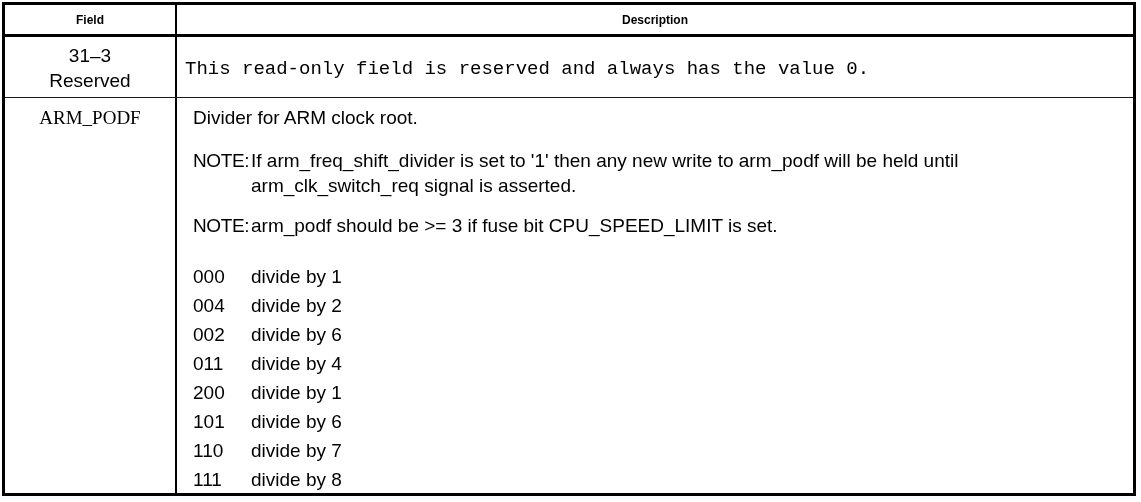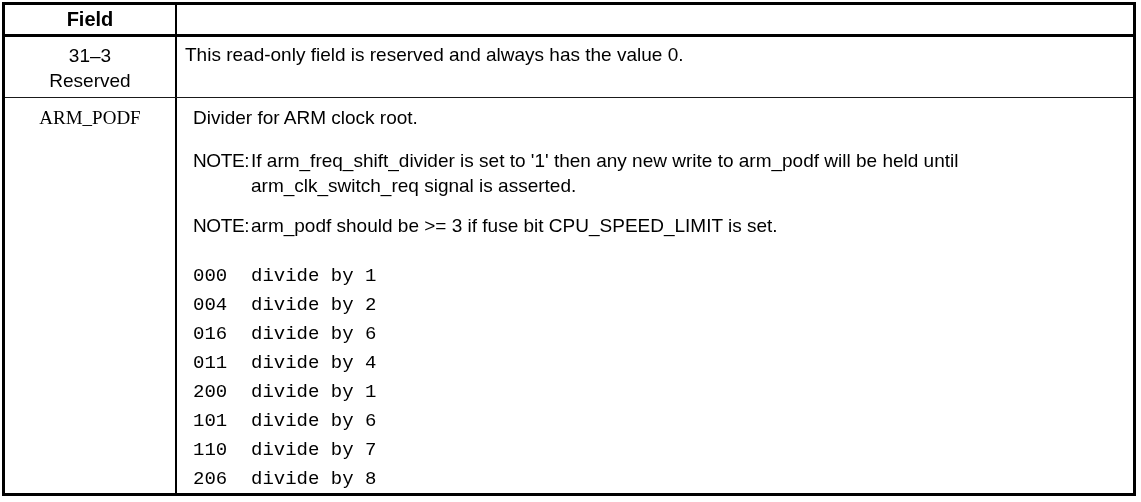--- a/index.html
+++ b/index.html
@@ -54,30 +54,31 @@
     min-width: 0;
     box-sizing: border-box;
     padding: 0 10px 0 8px;
   }
   .header-row .c-field,
   .header-row .c-desc {
     display: flex;
     align-items: center;
     justify-content: center;
     font-weight: bold;
-    font-size: 20px;
+    font-size: 12px;
     padding: 0;
   }
   .row-reserved .c-field {
     padding-top: 6px;
     line-height: 25px;
   }
   .row-reserved .c-desc {
-    padding-top: 5px;
+    padding-top: 20px;
     line-height: 25px;
+    font-family: Liberation Mono, monospace;
   }
   .row-armpodf .c-field {
     padding-top: 7px;
     line-height: 25px;
     font-family: Liberation Serif, serif;
   }
   .row-armpodf .c-desc {
     padding-top: 7px;
     padding-left: 16px;
   }
@@ -94,41 +95,43 @@
     flex: 0 0 58px;
     font-weight: normal;
     letter-spacing: -0.4px;
   }
   .note-body {
     flex: 1 1 auto;
     min-width: 0;
   }
   .options {
     margin-top: 24px;
-    font-family: Liberation Mono, monospace;
   }
   .opt {
     display: flex;
     line-height: 29px;
   }
   .opt-val {
     flex: 0 0 58px;
   }
   .opt-meaning {
     flex: 1 1 auto;
   }
 </style>
 </head>
 <body>
 
 <div class="doc-table">
 
   <div class="t-row header-row">
     <div class="c-field">
       <span>Field</span>
+    </div>
+    <div class="c-desc">
+      <span>Description</span>
     </div>
   </div>
 
   <div class="t-row row-reserved">
     <div class="c-field">
       <div>31–3</div>
       <div>Reserved</div>
     </div>
     <div class="c-desc">
       <div>This read-only field is reserved and always has the value 0.</div>
@@ -156,41 +159,41 @@
       <div class="options">
         <div class="opt">
           <span class="opt-val">000</span>
           <span class="opt-meaning">divide by 1</span>
         </div>
         <div class="opt">
           <span class="opt-val">004</span>
           <span class="opt-meaning">divide by 2</span>
         </div>
         <div class="opt">
-          <span class="opt-val">016</span>
+          <span class="opt-val">002</span>
           <span class="opt-meaning">divide by 6</span>
         </div>
         <div class="opt">
           <span class="opt-val">011</span>
           <span class="opt-meaning">divide by 4</span>
         </div>
         <div class="opt">
           <span class="opt-val">200</span>
           <span class="opt-meaning">divide by 1</span>
         </div>
         <div class="opt">
           <span class="opt-val">101</span>
           <span class="opt-meaning">divide by 6</span>
         </div>
         <div class="opt">
           <span class="opt-val">110</span>
           <span class="opt-meaning">divide by 7</span>
         </div>
         <div class="opt">
-          <span class="opt-val">206</span>
+          <span class="opt-val">111</span>
           <span class="opt-meaning">divide by 8</span>
         </div>
       </div>
 
     </div>
   </div>
 
 </div>
 
 </body></html>

